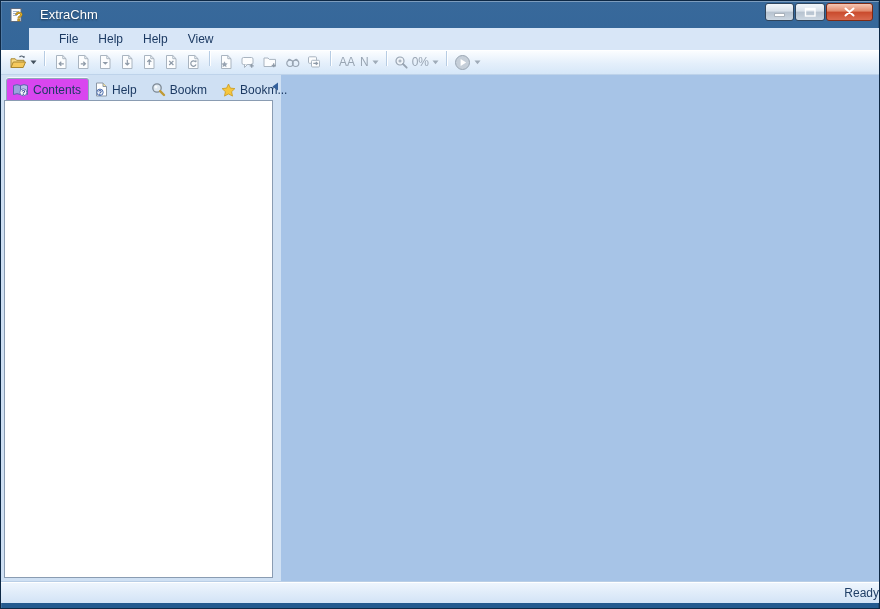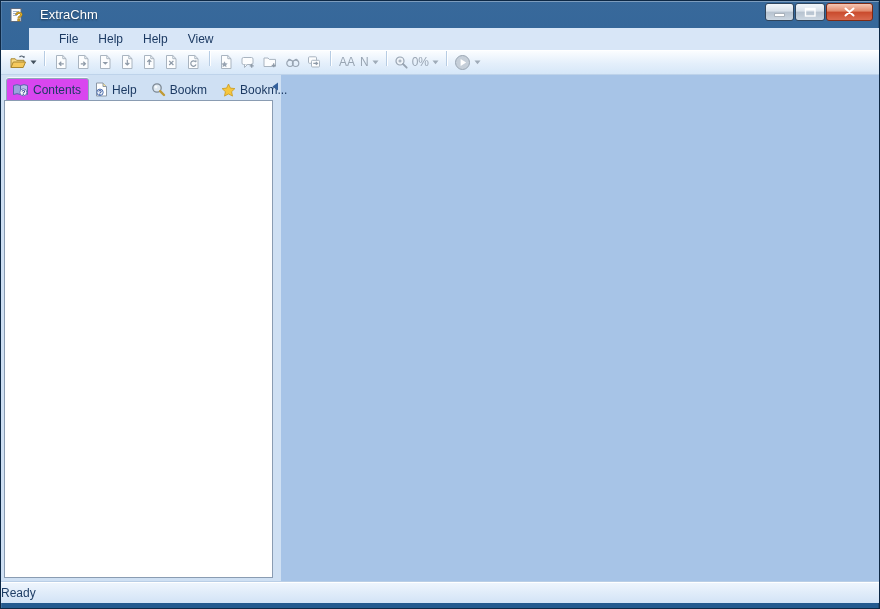--- a/index.html
+++ b/index.html
@@ -42,23 +42,23 @@
   .leftpane{ width:280px; flex:0 0 auto; display:flex; flex-direction:column; }
   .tabstrip{ height:25px; flex:0 0 auto; display:flex; align-items:flex-end; padding-left:5px; position:relative; }
   .tab{ height:22px; display:flex; align-items:center; gap:4px; padding:0 7px 0 5px; font-size:12px; color:#1c3a63; border:1px solid transparent; border-bottom:none; cursor:default; white-space:nowrap; }
   .tab.active{ background:#d946ef; border-color:#92a5be; border-radius:3px 3px 0 0; box-shadow:0 -1px 1px rgba(255,255,255,.8); }
   .collapse-btn{ position:absolute; right:1px; top:5px; width:10px; height:12px; display:flex; align-items:center; justify-content:center; cursor:default; }
   .treepanel{ flex:1; background:#fff; border:1px solid #8a9cb2; margin:0 8px 4px 3px; }
   .mainarea{ flex:1; background:#a7c4e7; }
 
   
   .statusbar{
-    height:21px; flex:0 0 auto; display:flex; align-items:center; padding-left:0;
+    height:21px; flex:0 0 auto; display:flex; align-items:center; padding-left:12px;
     background:linear-gradient(#eef5fd,#d2e3f6); border-top:1px solid #fff;
-    box-shadow:0 -1px 0 #b9cee6; font-size:12px; color:#1f3e66;
+    box-shadow:0 -1px 0 #b9cee6; font-size:12px; color:#1f3e66;justify-content:flex-end;
   }
   .indicators{ margin-left:auto; display:flex; align-items:center; color:#9aa5b2; font-size:11px; height:100%; }
   .ind{ padding:0 9px; border-left:1px solid #b6c8dd; line-height:21px; }
   .grip{ width:16px; height:21px; display:flex; align-items:flex-end; justify-content:flex-end; padding:0 2px 2px 0; }
 
   .bottomframe{ height:5px; flex:0 0 auto; }
 
   svg{ display:block; }
 </style>
 </head>

